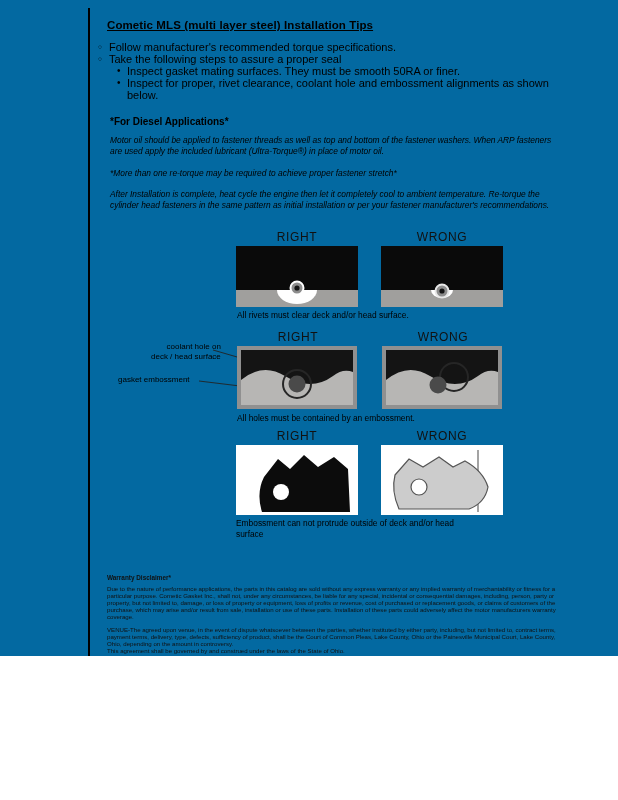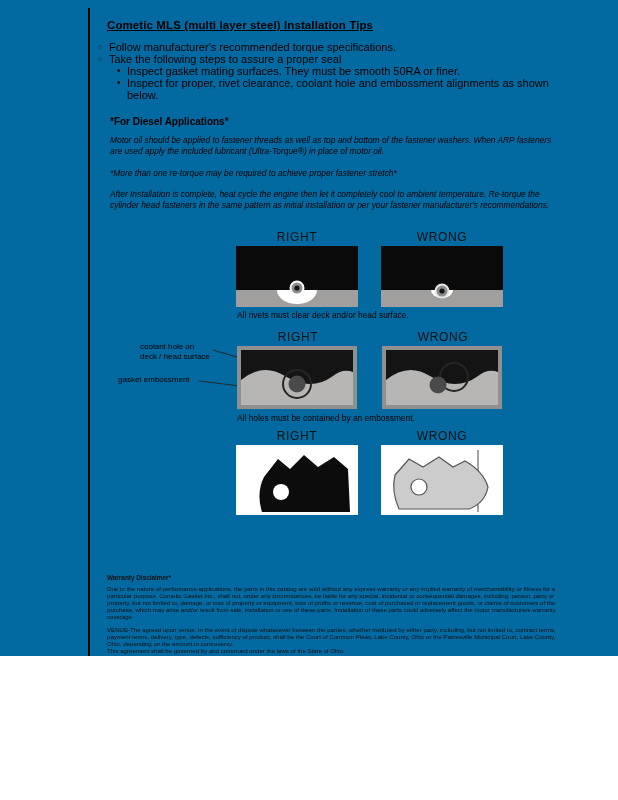--- a/index.html
+++ b/index.html
@@ -31,21 +31,21 @@
   .p1a { left:236px; top:246px; } .p1b { left:381px; top:246px; }
   .p2a { left:237px; top:346px; } .p2b { left:382px; top:346px; }
   .p3a { left:236px; top:445px; } .p3b { left:381px; top:445px; }
 
   .cap { position:absolute; font-size:8.4px; line-height:10.5px; }
   .cap1 { left:237px; top:310px;text-align:center; }
   .cap2 { left:237px; top:413px; }
   .cap3 { left:236px; top:518px; width:222px; }
 
   .ann { position:absolute; font-size:8px; line-height:9.5px; white-space:pre-line; }
-  .ann1 { left:140px; top:342px; }
+  .ann1 { left:151px; top:342px;text-align:right; }
   .ann2 { left:118px; top:375px; }
   .annlines { position:absolute; left:0; top:0; pointer-events:none; }
 
   .warranty { position:absolute; left:107px; top:574px; width:452px; font-size:6.1px; line-height:7.1px; color:#111; }
   .warranty h3 { font-size:6.4px; font-weight:bold; margin-bottom:4px; }
   .warranty p { margin-bottom:5px; white-space:pre-line; }
 
   .footer { position:absolute; left:388px; top:757px; font-size:15px; letter-spacing:0.3px; }
 </style>
 </head>
@@ -136,20 +136,21 @@
     </svg>
   </div>
   <div class="panel p3b">
     <svg width="122" height="70" viewBox="0 0 122 70">
       <rect width="122" height="70" fill="#ffffff"></rect>
       <line x1="97" y1="5" x2="97" y2="67" stroke="#666" stroke-width="1.2"></line>
       <path d="M14,30 L28,14 L42,22 L58,12 L72,22 L84,16 Q102,26 107,42 Q104,58 88,64 L18,64 Q10,46 14,30 Z" fill="#cccccc" stroke="#555" stroke-width="1.2"></path>
       <circle cx="38" cy="42" r="8" fill="#ffffff" stroke="#555" stroke-width="1.2"></circle>
     </svg>
   </div>
+  <div class="cap cap3">Embossment can not protrude outside of deck and/or head surface</div>
 
   <section class="warranty">
     <h3>Warranty Disclaimer*</h3>
     <p>Due to the nature of performance applications, the parts in this catalog are sold without any express warranty or any implied warranty of merchantability or fitness for a particular purpose.  Cometic Gasket Inc., shall not, under any circumstances, be liable for any special, incidental or consequential damages, including, person, party or property, but not limited to, damage, or loss of property or equipment, loss of profits or revenue, cost of purchased or replacement goods, or claims of customers of the purchase, which may arise and/or result from sale, installation or use of these parts.  Installation of these parts could adversely affect the motor manufacturers warranty coverage.</p>
     <p>VENUE-The agreed upon venue, in the event of dispute whatsoever between the parties, whether instituted by either party, including, but not limited to, contract terms, payment terms, delivery, type, defects, sufficiency of product, shall be the Court of Common Pleas, Lake County, Ohio or the Painesville Municipal Court, Lake County, Ohio, depending on the amount in controversy.
 This agreement shall be governed by and construed under the laws of the State of Ohio.</p>
     <p>All prices and terms are subject to change without notice.</p>
     <p>Terms COD- Secured with a completed dealer/jobber application on File, COD-Company check with a current credit card number on file.  Open accounts may be established by well rated firms.  A credit application is available upon request.  Open accounts are due payable Net 30 days from date of invoice.  No statement will be sent.  If an account becomes 60 or more days past due, it is subject to being placed on credit hold.  No orders will be shipped or new orders accepted until past due balance is paid.  If an account becomes 90 or more days past due, it is subject to being placed for collections.  All costs of collection are the responsibility of the customer, including attorney fees, court costs, and other expenses of litigation.</p>
     <p>Returns- Authorized (RGA) must be obtained in advance on all returns.  A packing slip or invoice number must accompany the merchandise.  No returns after 30 days from invoice date.  All returns are subject to a 25% restocking charge.  All custom designed and custom manufactured gaskets are non-returnable.</p>
     <p>Only catalog parts are returnable.

